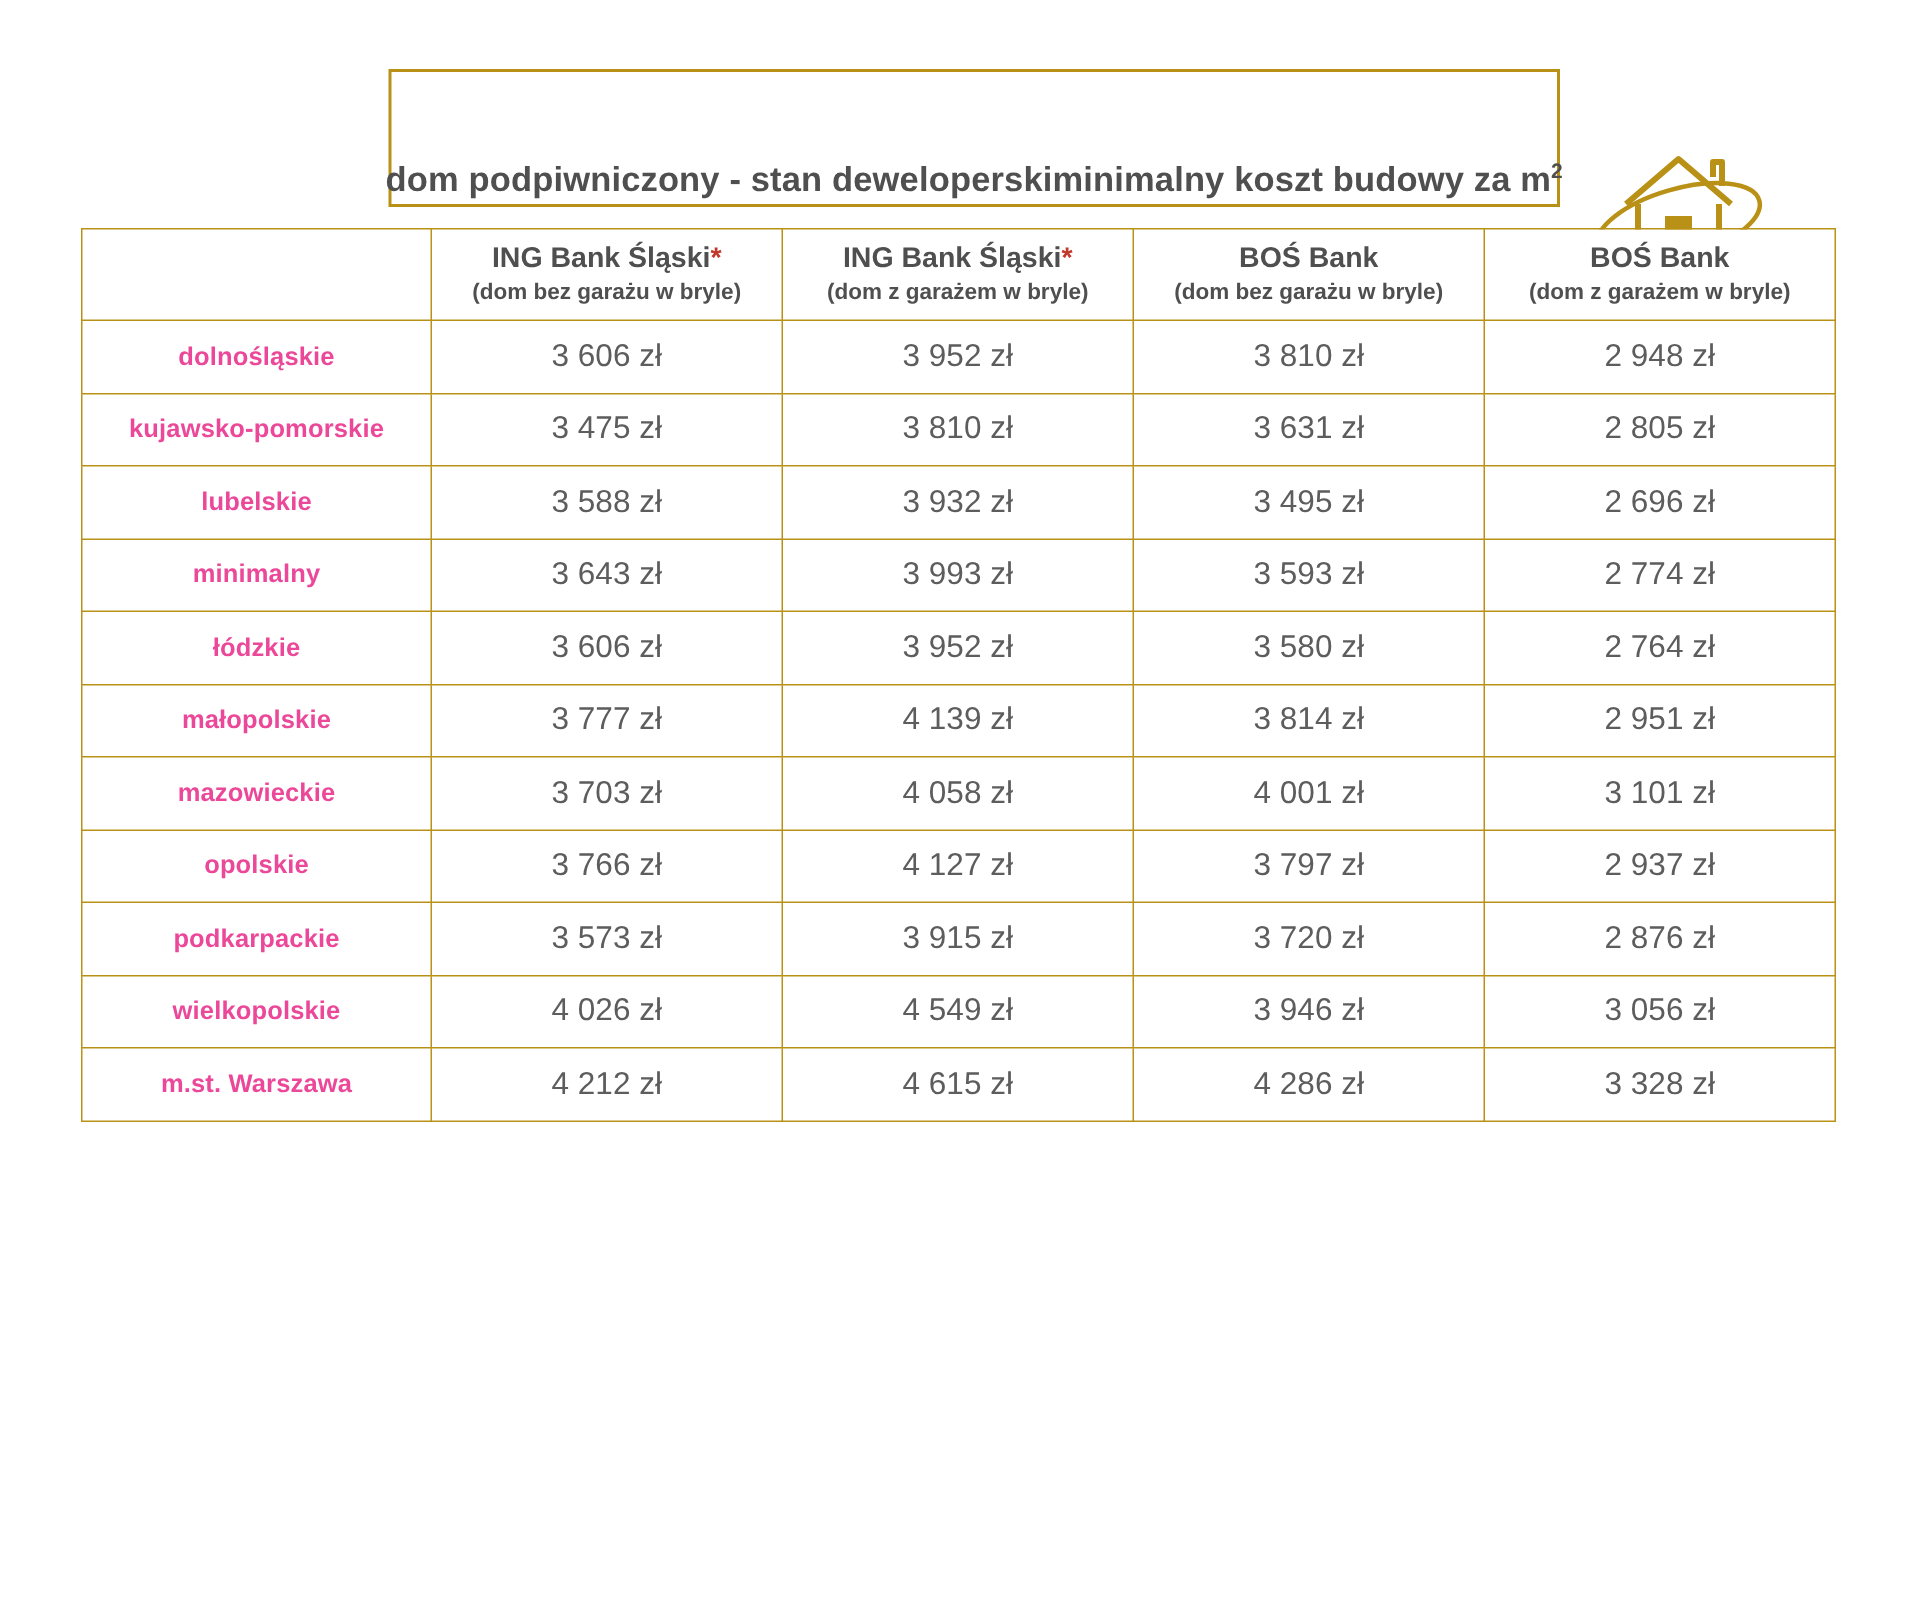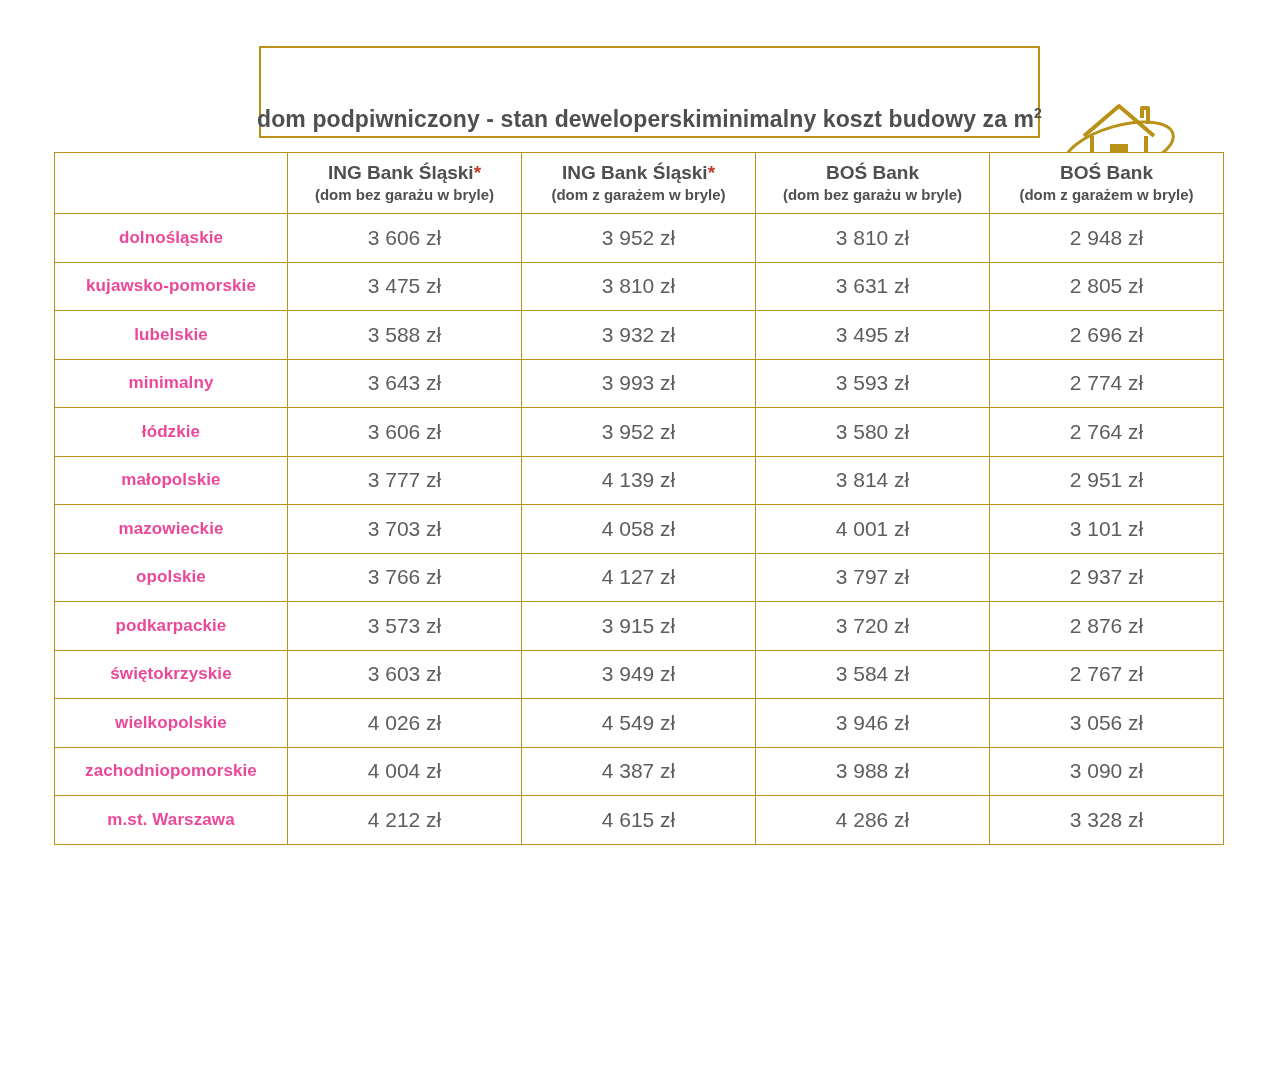--- a/index.html
+++ b/index.html
@@ -243,41 +243,27 @@
       <td class="value">2 937 zł</td>
     </tr>
     <tr>
       <td class="region">podkarpackie</td>
       <td class="value">3 573 zł</td>
       <td class="value">3 915 zł</td>
       <td class="value">3 720 zł</td>
       <td class="value">2 876 zł</td>
     </tr>
     <tr>
-      <td class="region">świętokrzyskie</td>
-      <td class="value">3 603 zł</td>
-      <td class="value">3 949 zł</td>
-      <td class="value">3 584 zł</td>
-      <td class="value">2 767 zł</td>
-    </tr>
-    <tr>
       <td class="region">wielkopolskie</td>
       <td class="value">4 026 zł</td>
       <td class="value">4 549 zł</td>
       <td class="value">3 946 zł</td>
       <td class="value">3 056 zł</td>
     </tr>
     <tr>
-      <td class="region">zachodniopomorskie</td>
-      <td class="value">4 004 zł</td>
-      <td class="value">4 387 zł</td>
-      <td class="value">3 988 zł</td>
-      <td class="value">3 090 zł</td>
-    </tr>
-    <tr>
       <td class="region">m.st. Warszawa</td>
       <td class="value">4 212 zł</td>
       <td class="value">4 615 zł</td>
       <td class="value">4 286 zł</td>
       <td class="value">3 328 zł</td>
     </tr>
   </tbody>
 </table>
 
 </body></html>

